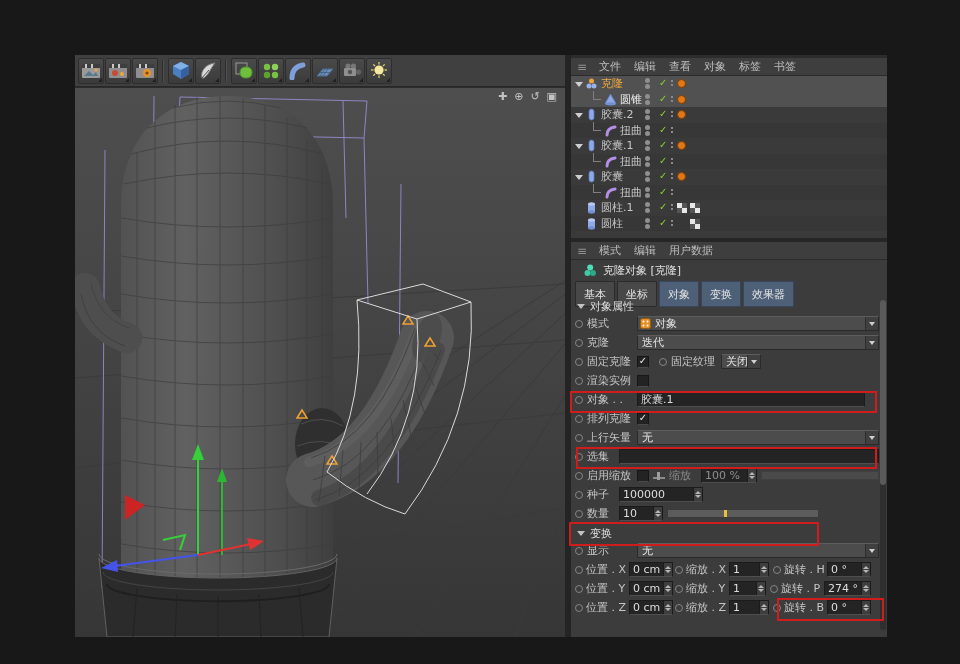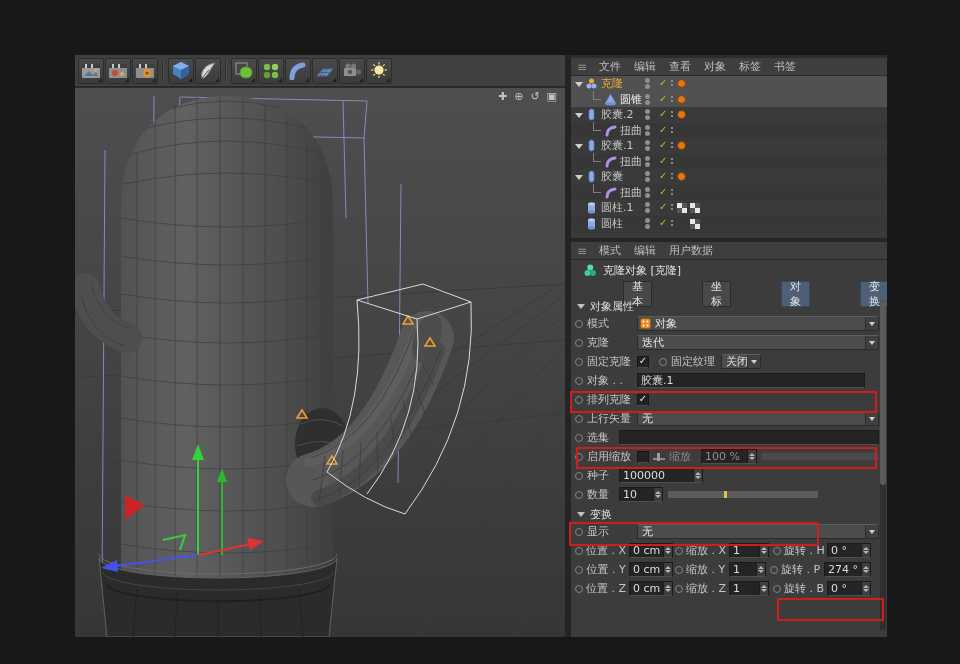--- a/index.html
+++ b/index.html
@@ -49,21 +49,21 @@
   .ochk{position:absolute;left:88px;top:1px;color:#86d32a;font-size:10px;line-height:12px;}
   .odots{position:absolute;left:100px;top:4px;display:flex;flex-direction:column;gap:2px;}
   .odots i{width:2px;height:2px;background:#8a8a8a;}
   .otag{position:absolute;top:3px;display:flex;}
   .otag.t1{left:106px;} .otag.t2{left:119px;}
   .phongball{width:9px;height:9px;border-radius:50%;background:#e07818;border:1px solid #7a3c08;}
 
   
   .am-title{display:flex;align-items:center;gap:6px;height:20px;padding-left:12px;color:#e0e0e0;font-size:11px;}
   .tabs{display:flex;gap:2px;padding:1px 0 1px 4px;height:18px;}
-  .tab{display:flex;align-items:center;padding:12px 8px;background:#484848;border:1px solid #2b2b2b;color:#e2e2e2;font-size:11px;border-radius:1px;margin-left:48px;}
+  .tab{display:flex;align-items:center;padding:12px 8px;background:#484848;border:1px solid #2b2b2b;color:#e2e2e2;font-size:11px;border-radius:1px;}
   .tab.active{background:#4d6078;border-color:#37465a;}
   .sect{display:flex;align-items:center;gap:5px;height:16px;padding-left:6px;color:#dedede;font-size:11px;}
   .sect .tri{width:0;height:0;border:4px solid transparent;border-top:5px solid #c2c2c2;margin-top:5px;}
   .mt2{margin-top:2px;}
   .am-body{padding:0 8px 0 0;}
   .prow{display:flex;align-items:center;height:19px;padding-left:4px;gap:4px;}
   .plabel{width:46px;min-width:46px;color:#c5c5c5;font-size:11px;white-space:nowrap;overflow:hidden;}
   .plabel.narrow{width:28px;min-width:28px;}
   .plabel.dim{color:#8a8a8a;width:28px;min-width:28px;}
   .keydot{width:8px;height:8px;min-width:8px;border:1px solid #848484;border-radius:50%;}
@@ -84,21 +84,21 @@
   .w-flex{flex:1;} .mr14{margin-right:14px;} .w84{width:84px;} .w44{width:44px;} .w52{width:40px;} .w56{width:56px;}
   .slider{position:relative;height:9px;background:#5c5c5c;border:1px solid #3a3a3a;width:152px;}
   .slider .mark{position:absolute;top:0;bottom:0;width:3px;background:#e8c23a;}
   .slider.disabled{background:#4a4a4a;border-color:#404040;flex:1;width:auto;}
   .sl-ic{position:relative;width:12px;min-width:12px;height:10px;}
   .sl-ic::before{content:"";position:absolute;left:0;right:0;top:6px;height:2px;background:#8a8a8a;}
   .sl-ic::after{content:"";position:absolute;left:4px;top:1px;width:3px;height:8px;background:#9d9d9d;}
   .tg-row{display:flex;height:19px;align-items:center;padding-left:4px;}
   .tg-cell{display:flex;align-items:center;gap:3px;padding-right:4px;}
   .tg-cell .glabel{color:#c5c5c5;font-size:11px;width:40px;min-width:40px;white-space:nowrap;overflow:hidden;}
-  .c1{width:100px;text-align:center;} .c2{width:98px;} .c3{flex:1;padding-right:8px;}
+  .c1{width:100px;} .c2{width:98px;} .c3{flex:1;padding-right:8px;}
   .scrollv{position:absolute;right:1px;top:58px;width:6px;height:330px;background:#2f2f2f;border-radius:3px;}
   .scrollv .thumb{position:absolute;left:0;right:0;top:0;height:185px;background:#5a5a5a;border-radius:3px;}
 
   
   .anno{position:absolute;border:2px solid #cf1d1d;z-index:50;}
 </style>
 </head>
 <body>
 
 <div id="stage">
@@ -688,20 +688,25 @@
             <span class="keydot" style="margin-left:6px;"></span>
             <span class="plabel">固定纹理</span>
             <div class="dd w52">
               <span class="val">关闭</span>
               <span class="ddarr">
                   <i></i>
                 </span>
             </div>
           </div>
 
+          <div class="prow">
+            <span class="keydot"></span>
+            <span class="plabel">渲染实例</span>
+            <span class="chk"></span>
+          </div>
 
           <div class="prow">
             <span class="keydot"></span>
             <span class="plabel">对象 . .</span>
             <div class="tfield w-flex mr14">
               <span class="val">胶囊.1</span>
             </div>
           </div>
 
           <div class="prow">

